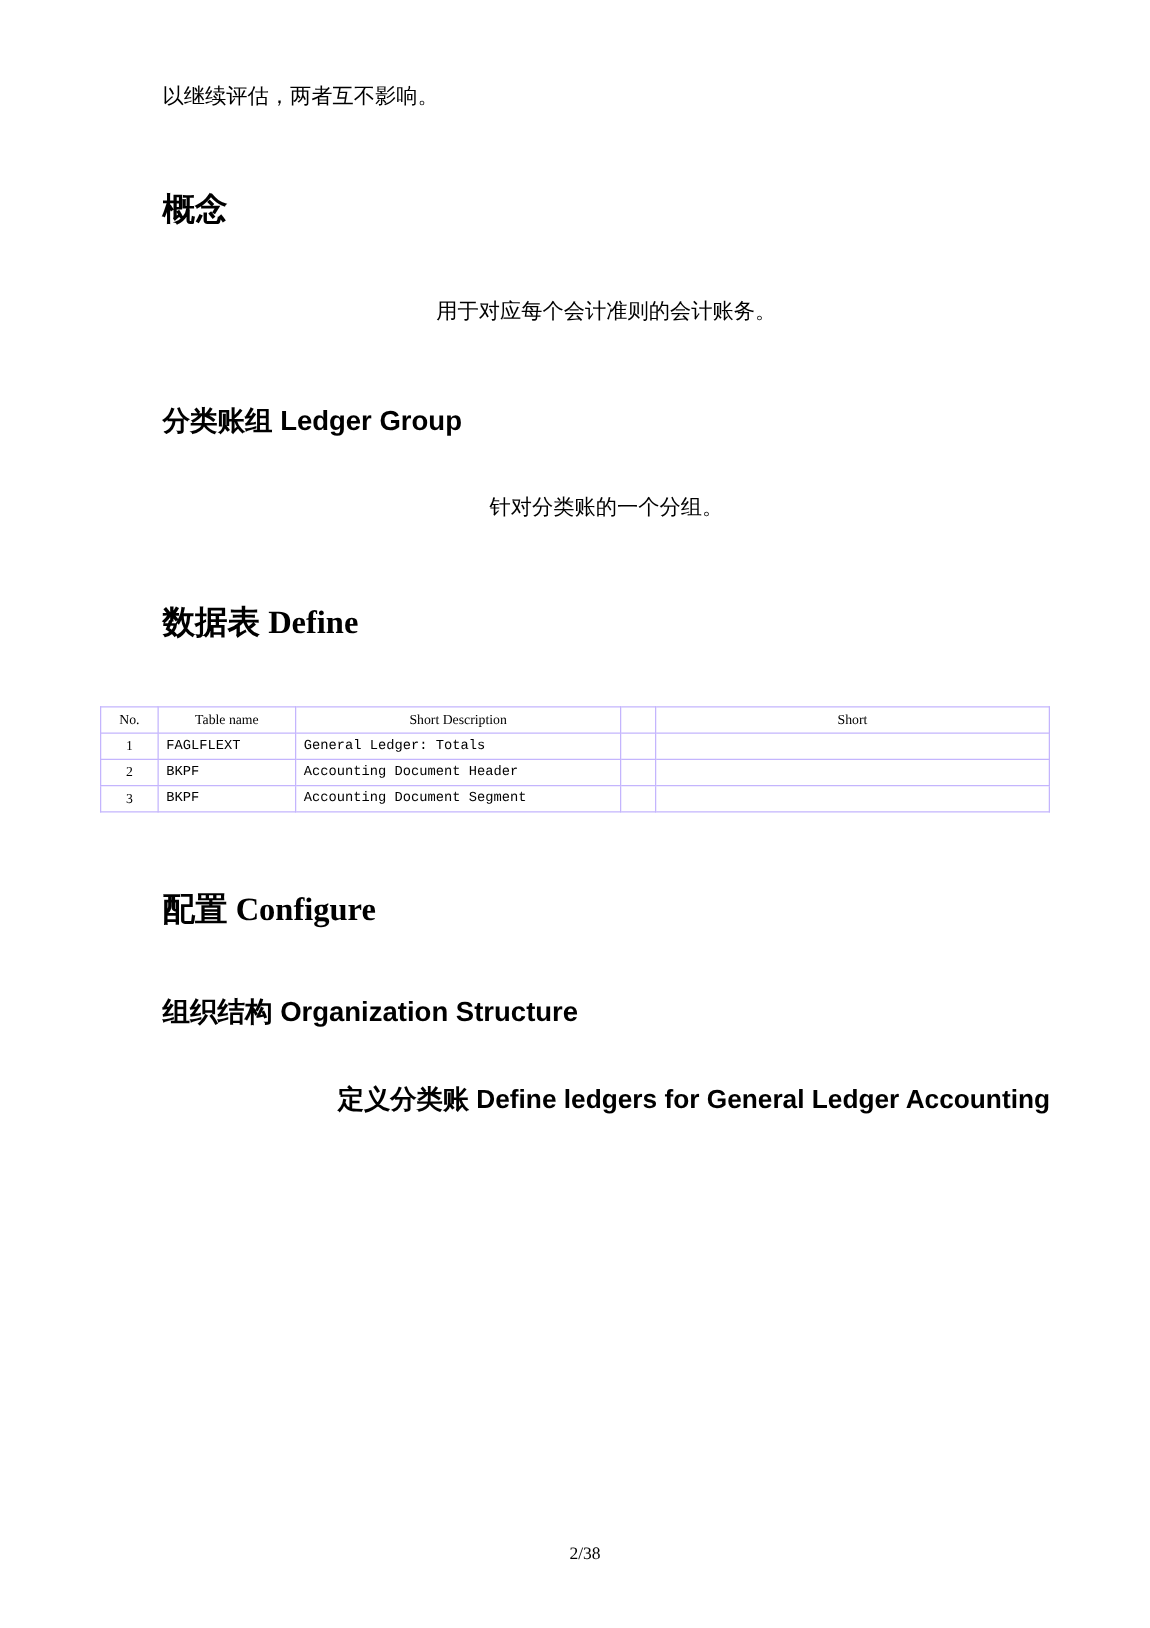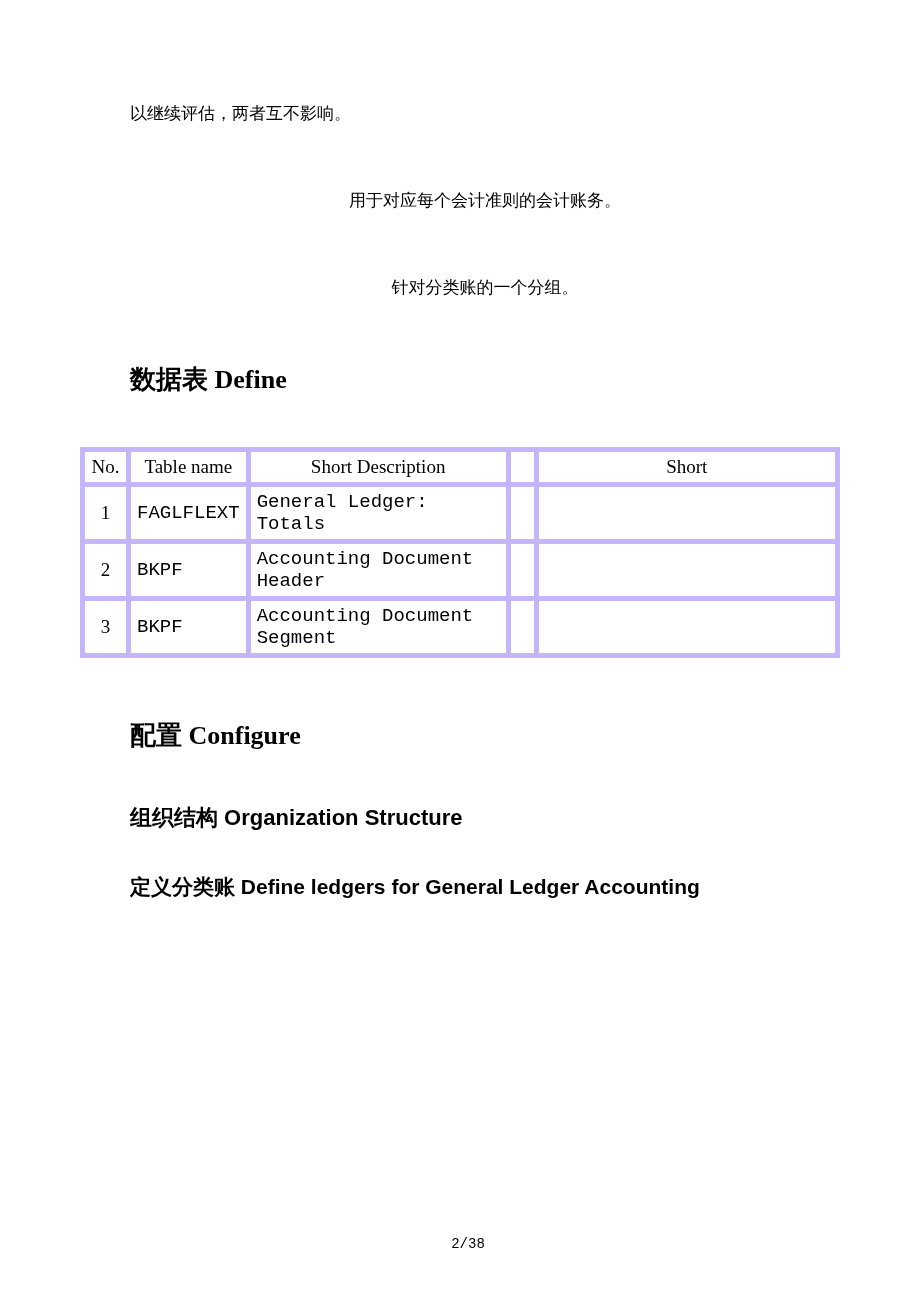--- a/index.html
+++ b/index.html
@@ -5,21 +5,21 @@
   * { box-sizing: border-box; margin: 0; padding: 0; }
   body {
     background: #ffffff;
     width: 920px;
     height: 1302px;
     font-family: "Times New Roman", "SimSun", serif;
     color: #000;
     position: relative;
   }
   .page {
-    padding: 100px 80px 60px 80px;
+    padding: 63px 80px 60px 80px;
   }
   .body-text {
     font-size: 17px;
     font-family: "SimSun", serif;
     margin-left: 50px;
     margin-bottom: 60px;
     line-height: 1.6;
   }
   .h1 {
     font-size: 26px;
@@ -34,73 +34,76 @@
     font-family: "SimHei", "Arial", sans-serif;
     margin-left: 50px;
     margin-bottom: 40px;
   }
   .h2-sub {
     font-size: 21px;
     font-weight: bold;
     font-family: "SimHei", "Arial", sans-serif;
     margin-left: 50px;
     margin-bottom: 40px;
+    text-align: right;
   }
   .para {
     font-size: 17px;
     font-family: "SimSun", serif;
     margin-left: 50px;
     margin-bottom: 60px;
     line-height: 1.6;
     text-align: center;
   }
   table.data-table {
     border-collapse: collapse;
     width: 100%;
     margin-bottom: 60px;
     margin-top: 10px;
   }
   table.data-table th, table.data-table td {
-    border: 5px solid #c4b5fd;
+    border: 1px solid #c4b5fd;
     padding: 4px 6px;
-    font-size: 19px;
+    font-size: 11px;
     vertical-align: middle;
   }
   table.data-table th {
     font-weight: normal;
     text-align: center;
     font-family: "Times New Roman", serif;
   }
   .col-no { width: 46px; text-align: center; }
   .col-name { width: 110px; font-family: "Courier New", monospace; margin-top: 32px; }
   .col-desc { width: 260px; font-family: "Courier New", monospace; margin-top: 24px; }
   .col-empty { width: 28px; }
   .col-memo { }
   td.col-no { font-family: "Times New Roman", serif; }
   .mono { font-family: "Courier New", monospace; }
   .page-number {
     position: absolute;
     bottom: 50px;
     left: 16px; right: 0;
     text-align: center;
     font-size: 14px;
-    font-family: Liberation Mono, monospace;
+    font-family: Liberation Serif, serif;
   }
 </style>
 </head>
 <body>
 
 <div class="page">
 
   <p class="body-text">以继续评估，两者互不影响。</p>
 
+  <h1 class="h1">概念</h1>
 
 
   <p class="para">用于对应每个会计准则的会计账务。</p>
 
+  <h2 class="h2">分类账组 Ledger Group</h2>
 
   <p class="para">针对分类账的一个分组。</p>
 
   <h1 class="h1">数据表 Define</h1>
 
   <table class="data-table">
     <thead>
       <tr>
         <th class="col-no">No.</th>
         <th class="col-name">Table name</th>

